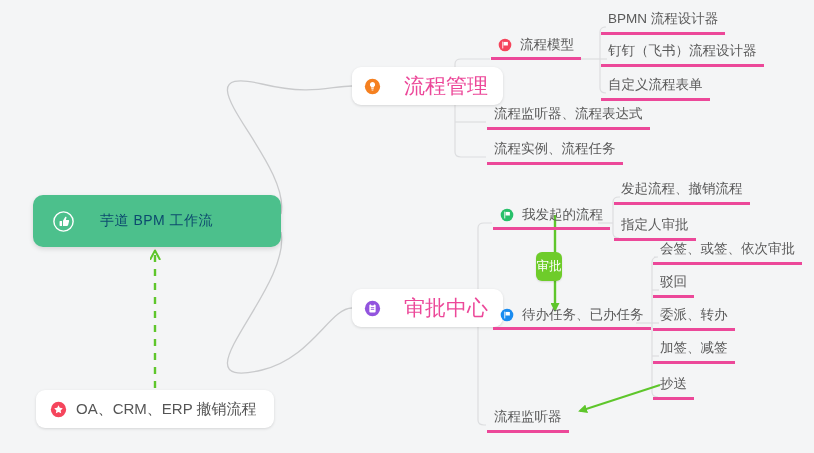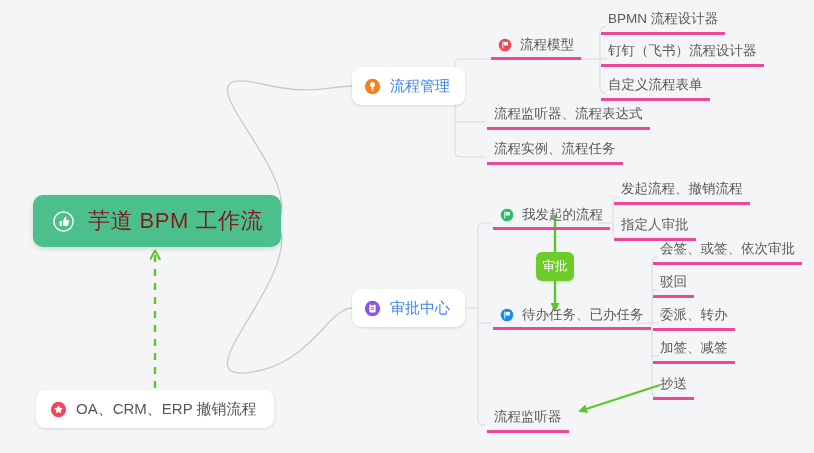--- a/index.html
+++ b/index.html
@@ -25,27 +25,27 @@
   .card .lbl{color:#555;}
 
   
   #root-node{
     left:33px;top:195px;width:248px;height:52px;
     background:#4cc08c;border-radius:10px;
     box-shadow:0 2px 5px rgba(0,0,0,.13);
     padding:0 20px;
   }
   #root-node .lbl{
-    color:#7f1d1d;font-size:22px;letter-spacing:.5px;margin-left:14px;
+    color:#0c4a6e;font-size:14px;letter-spacing:.5px;margin-left:26px;
   }
 
   
   #branch-flow{left:352px;top:67px;height:38px;padding:0 15px 0 12px;}
   #branch-approve{left:352px;top:289px;height:38px;padding:0 15px 0 12px;}
-  .branch .lbl{font-size:15px;color:#3b82f6;margin-left:9px;}
+  .branch .lbl{font-size:21px;color:#ec4899;margin-left:23px;}
 
   
   #tag-node{left:36px;top:390px;height:38px;padding:0 17px 0 14px;}
   #tag-node .lbl{font-size:15px;color:#555;margin-left:9px;}
 
   
   .ic{display:inline-flex;align-items:center;justify-content:center;flex:0 0 auto;}
   .ic svg{display:block;}
 
   
@@ -58,21 +58,21 @@
     box-sizing:border-box;
     line-height:17px;
     text-align:right;
   }
   .leaf.with-ic{display:flex;align-items:center;padding-bottom:4px;}
   .leaf.with-ic .lbl{margin-left:8px;}
 
   
   #approve-badge{
     position:absolute;left:536px;top:252px;
-    width:38px;height:29px;
+    width:26px;height:29px;
     background:#6ecc2a;border-radius:6px;
     display:flex;align-items:center;justify-content:center;
     color:#fff;font-size:12.5px;
     box-shadow:0 1px 2px rgba(0,0,0,.12);
   }
 </style>
 </head>
 <body>
 
 <div id="canvas">

